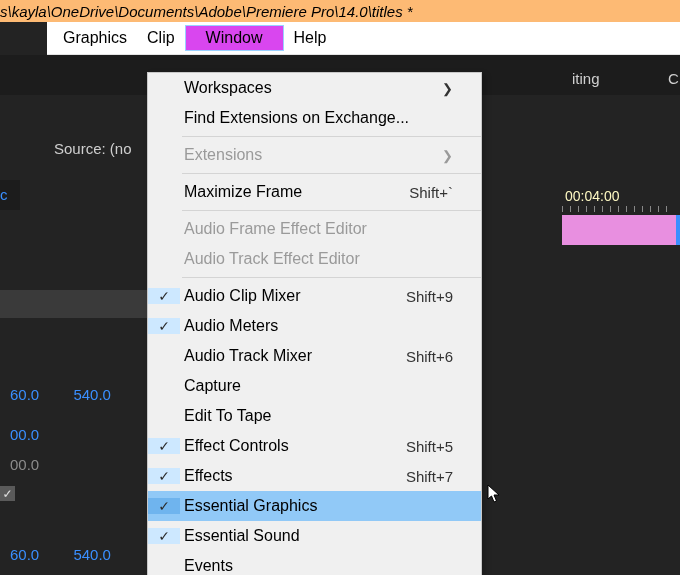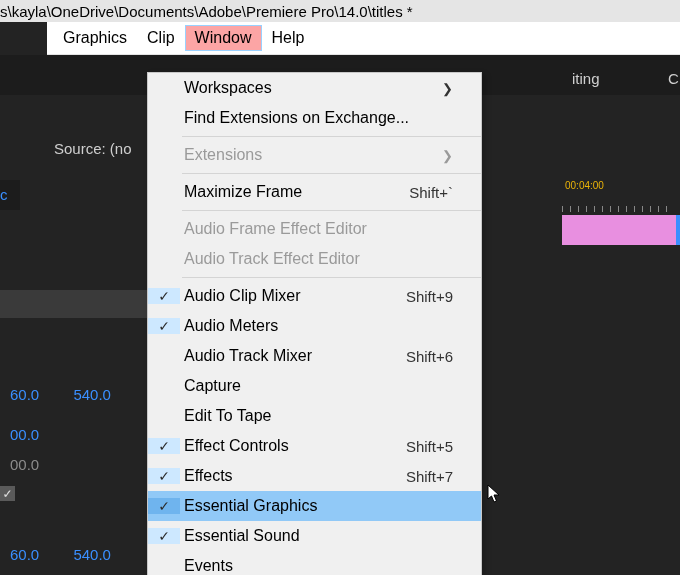--- a/index.html
+++ b/index.html
@@ -7,47 +7,48 @@
     width: 680px;
     height: 575px;
     background: #232323;
     overflow: hidden;
     position: relative;
     color: #b8b8b8;
     font-size: 15px;
   }
   
   .path-bar {
-    background: #e5e5e5;
+    background: #fdba74;
     color: #000;
     font-size: 15px;
     padding: 3px 16px 3px 0;
     height: 22px;
     white-space: nowrap;
+    font-style: italic;
   }
   
   .menu-bar {
     background: #fff;
     display: flex;
     align-items: center;
     height: 33px;
     border-bottom: 1px solid #e3e3e3;
     padding-left: 6px;
     margin-left: 47px;
   }
   .menu-bar .item {
     color: #000;
     font-size: 16px;
     padding: 4px 10px;
     cursor: default;
   }
   .menu-bar .item.active {
-    background: #fca5a5;
+    background: #d946ef;
     border: 1px solid #99d1ff;
-    padding: 3px 9px;
+    padding: 3px 20px;
   }
   
   .bg-area {
     position: absolute;
     top: 55px; left: 0; right: 0; bottom: 0;
     background: #232323;
   }
   .tab-row {
     position: absolute;
     top: 55px; left: 0; right: 0;
@@ -110,24 +111,24 @@
   }
   .top-right-co {
     position: absolute;
     top: 70px;
     left: 668px;
     color: #cfcfcf;
     font-size: 15px;
   }
   .timecode {
     position: absolute;
-    top: 180px;
+    top: 188px;
     left: 565px;
-    color: #eab308;
-    font-size: 10px;
+    color: #fef9c3;
+    font-size: 14px;
   }
   .ruler {
     position: absolute;
     top: 204px;
     left: 562px;
     width: 118px;
     height: 10px;
     display: flex;
   }
   .ruler .tick { width: 1px; height: 6px; background: #888; margin-right: 7px; margin-top:2px;}

